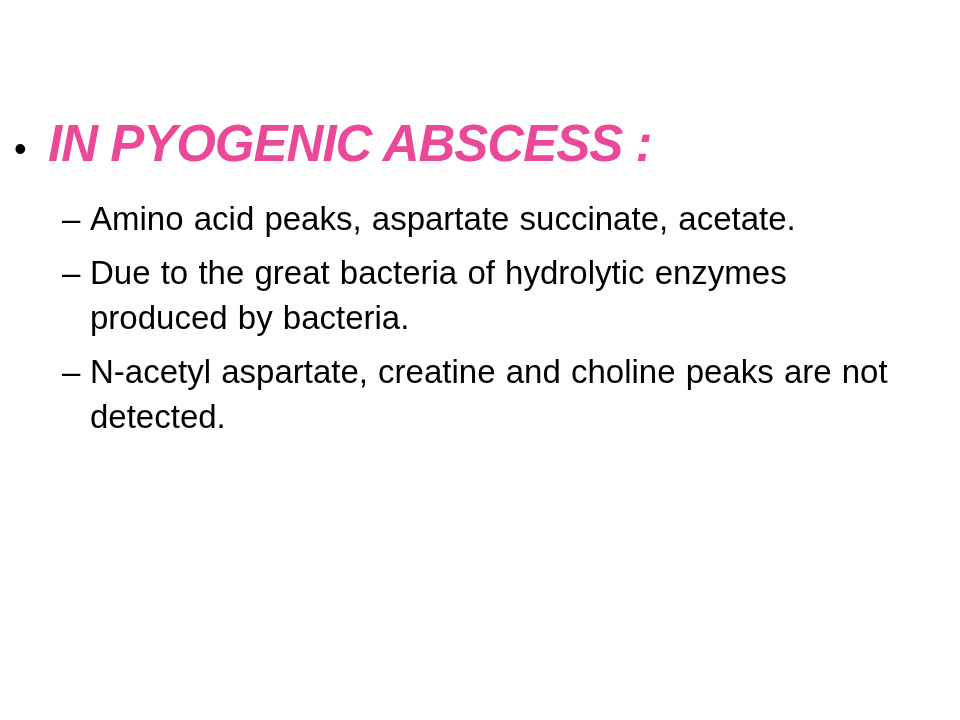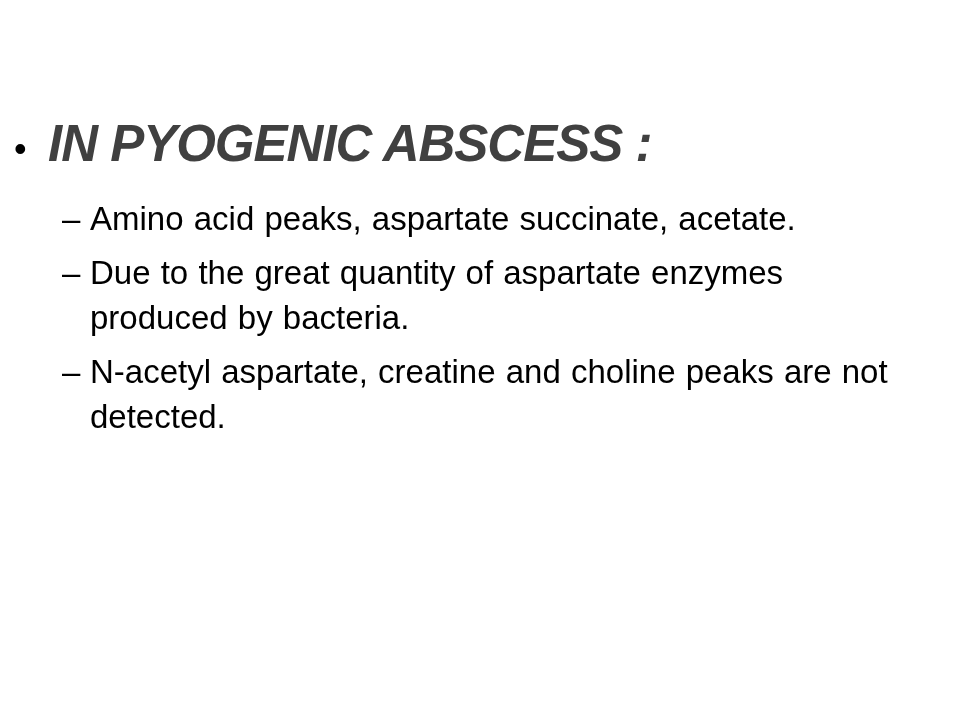--- a/index.html
+++ b/index.html
@@ -31,21 +31,21 @@
     color: #000000;
   }
   .title-text {
     margin: 0;
     font-size: 51px;
     font-weight: bold;
     font-style: italic;
     letter-spacing: -1px;
     line-height: 1.0;
     white-space: nowrap;
-    color: #404040;
+    color: #ec4899;
   }
   .bullets {
     margin-top: 26px;
     padding-left: 62px;
     width: 845px;
     box-sizing: content-box;
   }
   .bullet-item {
     display: flex;
     align-items: flex-start;
@@ -73,21 +73,21 @@
   </div>
 
   <div class="bullets">
   <div class="bullet-item">
     <span class="dash">–</span>
     <span class="bullet-text">Amino acid peaks, aspartate succinate, acetate.</span>
   </div>
 
   <div class="bullet-item">
     <span class="dash">–</span>
-    <span class="bullet-text">Due to the great quantity of aspartate enzymes produced by bacteria.</span>
+    <span class="bullet-text">Due to the great bacteria of hydrolytic enzymes produced by bacteria.</span>
   </div>
 
   <div class="bullet-item">
     <span class="dash">–</span>
     <span class="bullet-text">N-acetyl aspartate, creatine and choline peaks are not detected.</span>
   </div>
 </div>
 </div>
 
 </body></html>

